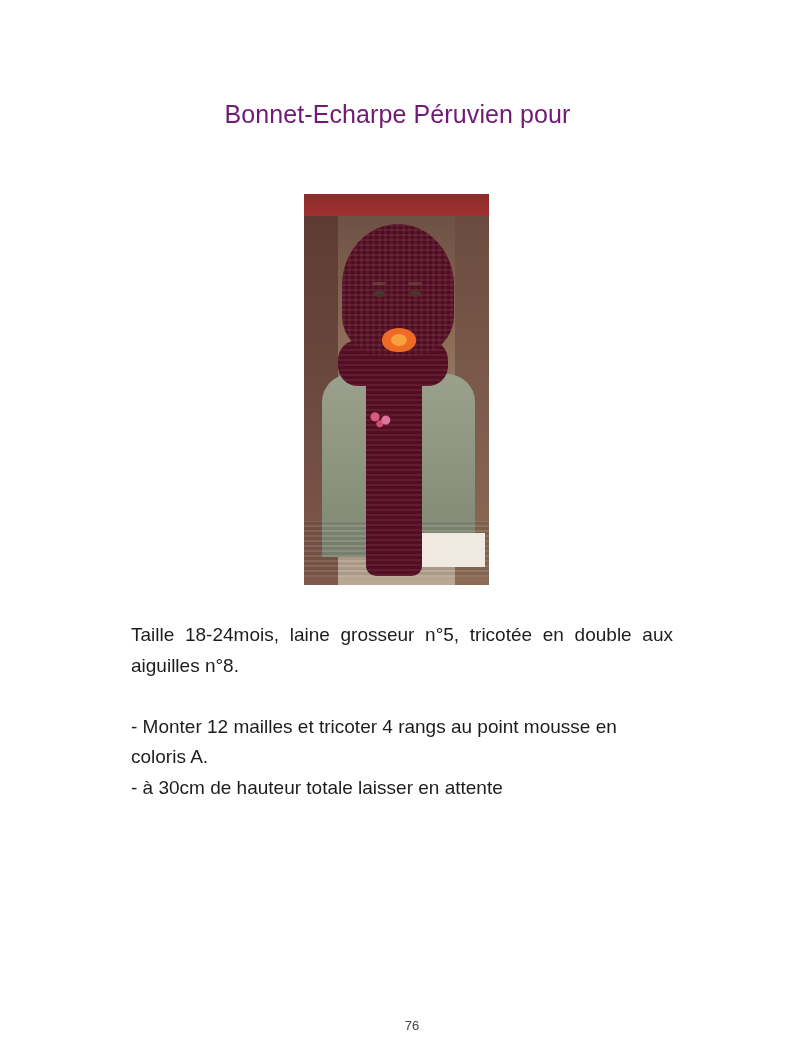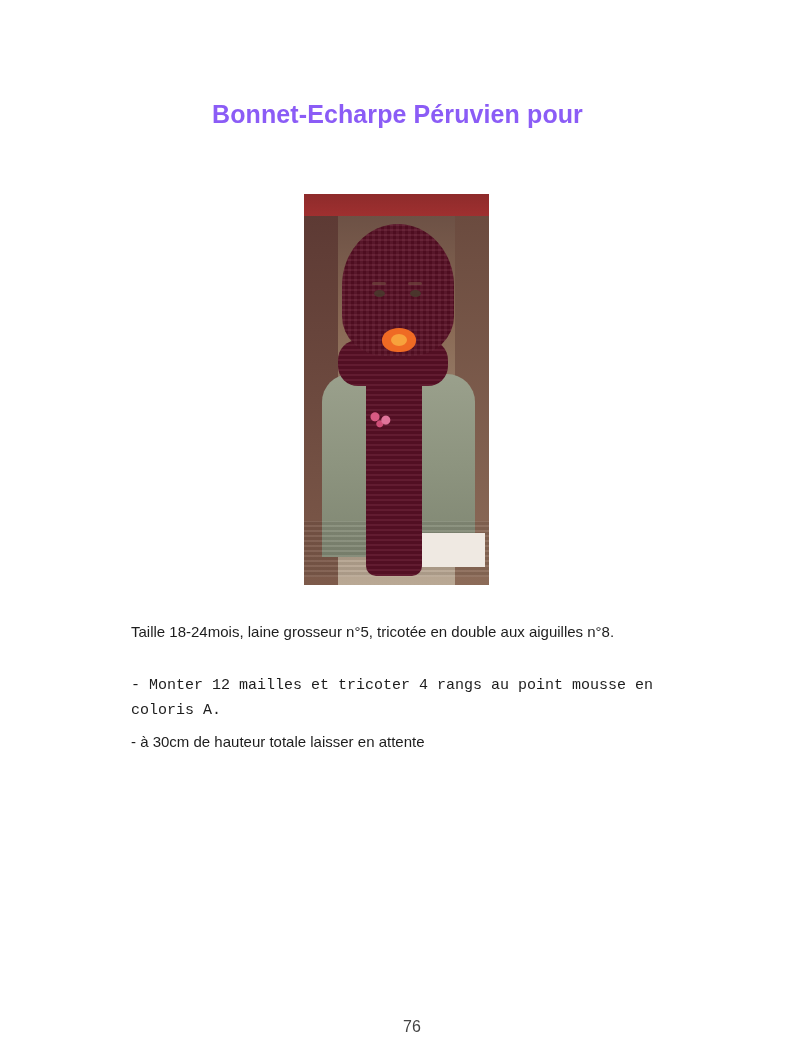--- a/index.html
+++ b/index.html
@@ -21,22 +21,22 @@
     height: 1063px;
     box-sizing: border-box;
   }
   .title {
     position: absolute;
     top: 98px;
     left: 110px;
     width: 575px;
     text-align: center;
     font-size: 25px;
-    font-weight: bold;
-    color: #8b5cf6;
+    font-weight: normal;
+    color: #701a75;
     line-height: 1.35;
     letter-spacing: 0.1px;
   }
   .photo-frame {
     position: absolute;
     top: 194px;
     left: 304px;
     width: 185px;
     height: 391px;
     background: #b02a37;
@@ -154,36 +154,36 @@
     left: 110px; right: 4px; bottom: 18px; height: 34px;
     background: #efe9e2;
     border-radius: 8px 0 0 0;
   }
 
   .body-text {
     position: absolute;
     left: 131px;
     right: 122px;
     top: 620px;
-    font-size: 15px;
+    font-size: 19px;
     line-height: 1.62;
     color: #1d1d1d;
   }
   .p {
     margin: 0 0 14px 0;
   }
   .p.justify { text-align: justify; }
   .gap { height: 16px; }
-  .tight { margin-bottom: 7px; font-family: Liberation Mono, monospace; }
+  .tight { margin-bottom: 0; }
   .page-number {
     position: absolute;
     left: 0; right: 0;
     top: 1018px;
     text-align: center;
-    font-size: 16px;
+    font-size: 13px;
     color: #444;
     padding-left: 29px;
   }
 </style>
 </head>
 <body>
 
 <div class="page">
 
   <div class="title">

